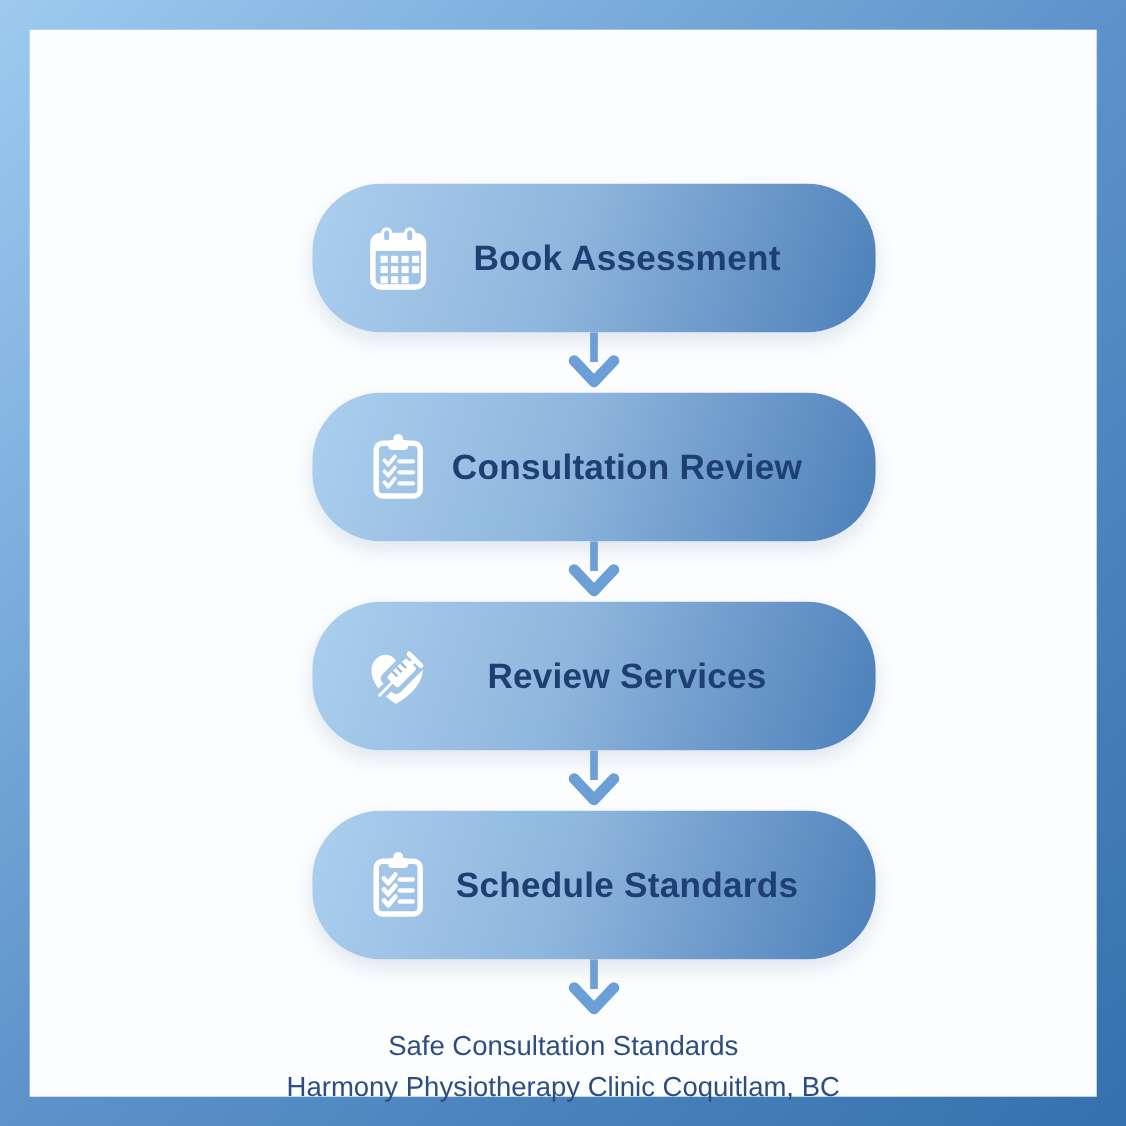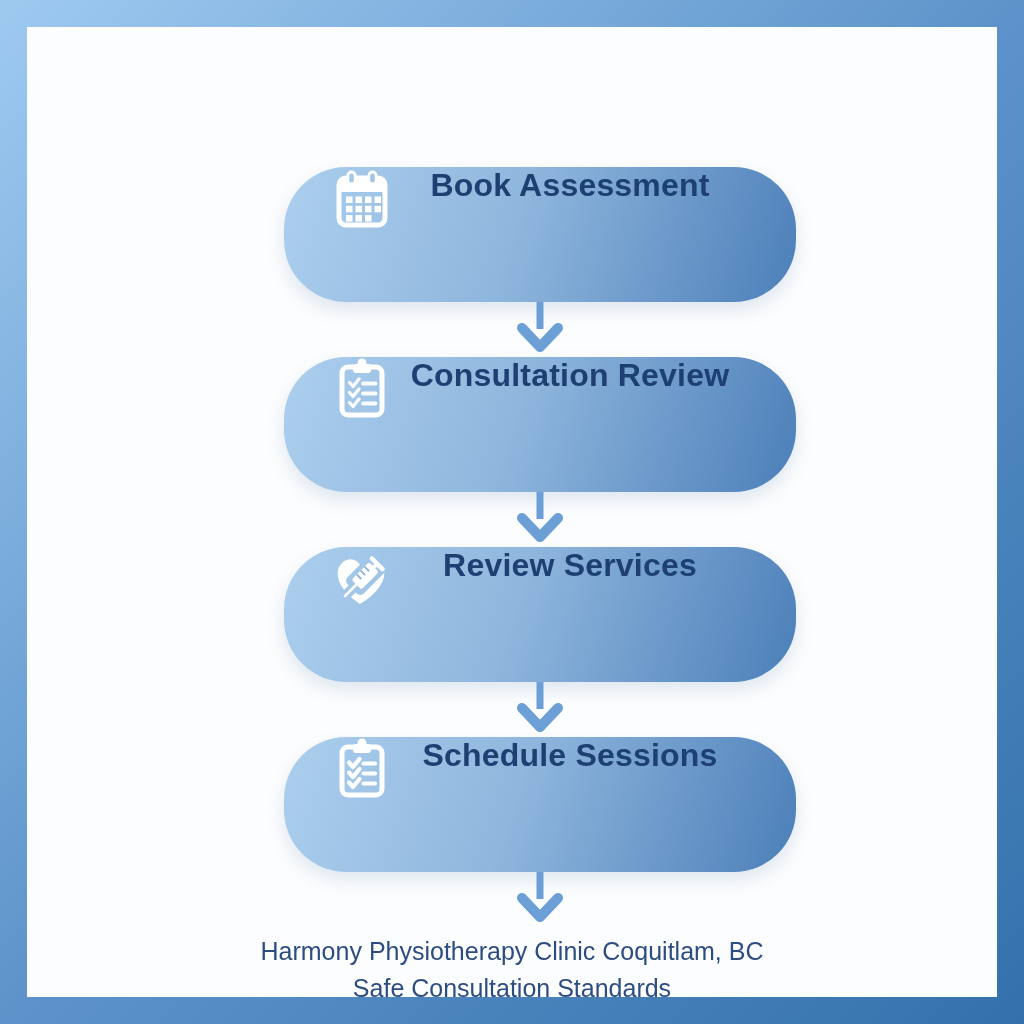--- a/index.html
+++ b/index.html
@@ -13,21 +13,21 @@
     background:#fcfdfe;
   }
   .flow{
     position:absolute;left:257px;top:140px;width:512px;
     display:flex;flex-direction:column;align-items:center;
   }
   .pill{
     width:512px;height:135px;border-radius:62px;
     background:linear-gradient(108deg,#accfee 0%,#8fb6dd 45%,#4c7fb9 100%);
     box-shadow:0 8px 18px rgba(70,110,160,0.16);
-    display:flex;
+    display:flex;align-items:center;
     padding:0 50px 0 46px;box-sizing:border-box;
   }
   .pill .icon{width:64px;height:64px;flex:0 0 64px;}
   .pill .label{
     flex:1;text-align:center;
     font-size:32px;font-weight:700;color:#1d3f71;letter-spacing:.2px;
   }
   .arrow-block{height:55px;display:flex;justify-content:center;}
   .footer{
     position:absolute;left:0;right:0;top:906px;text-align:center;
@@ -152,30 +152,30 @@
           <g stroke="#fff" fill="none" stroke-linecap="round" stroke-linejoin="round">
             <path d="M19 25.5 l4 4.5 l6.5 -8" stroke-width="4.2"></path>
             <line x1="33.5" y1="26.5" x2="45" y2="26.5" stroke-width="4.2"></line>
             <path d="M19 35.5 l4 4.5 l6.5 -8" stroke-width="4.2"></path>
             <line x1="33.5" y1="36.5" x2="45" y2="36.5" stroke-width="4.2"></line>
             <path d="M19 45.5 l4 4.5 l6.5 -8" stroke-width="4.2"></path>
             <line x1="33.5" y1="46.5" x2="45" y2="46.5" stroke-width="4.2"></line>
           </g>
         </svg>
       </span>
-      <span class="label">Schedule Sessions</span>
+      <span class="label">Schedule Standards</span>
     </div>
 
     <div class="arrow-block">
       <svg viewBox="0 0 48 55" width="48" height="55">
         <line x1="24" y1="0" x2="24" y2="27" stroke="#6b9fd6" stroke-width="7"></line>
         <path d="M6 26 L24 45 L42 26" fill="none" stroke="#6b9fd6" stroke-width="10" stroke-linecap="round" stroke-linejoin="round"></path>
       </svg>
     </div>
 
   </div>
 
   <div class="footer">
+    <div>Safe Consultation Standards</div>
     <div>Harmony Physiotherapy Clinic Coquitlam, BC</div>
-    <div>Safe Consultation Standards</div>
   </div>
 
 </div>
 
 </body></html>

